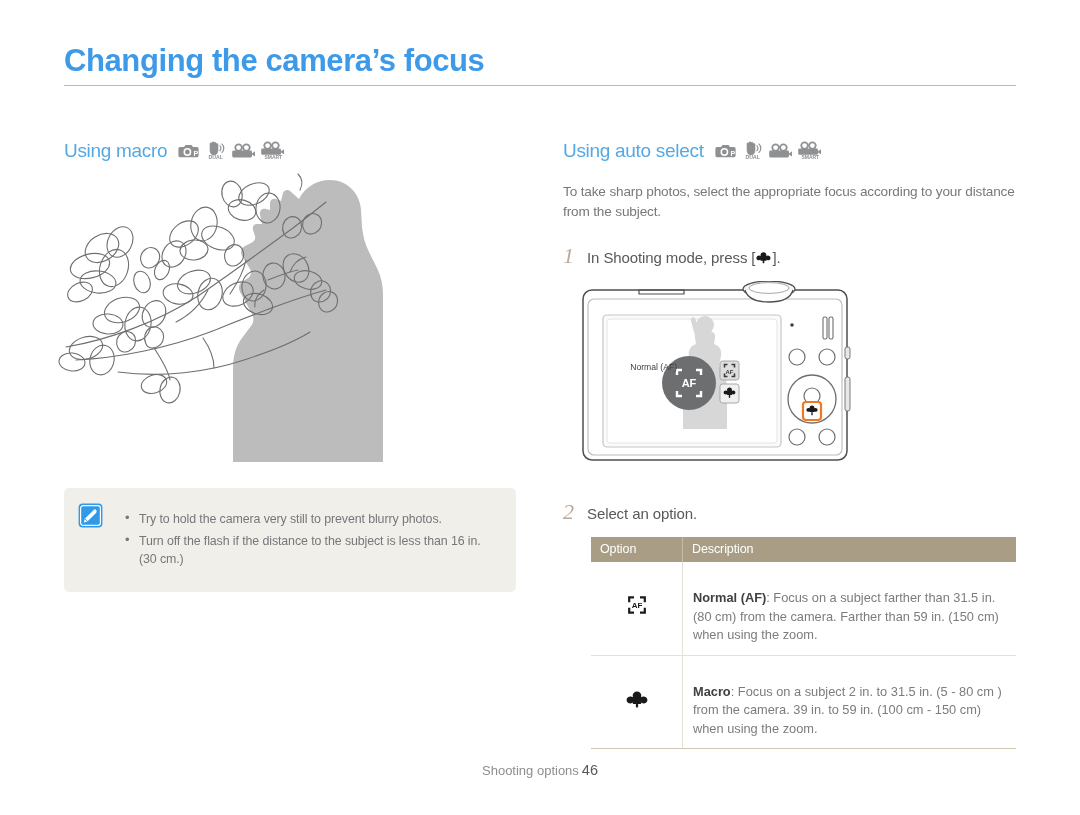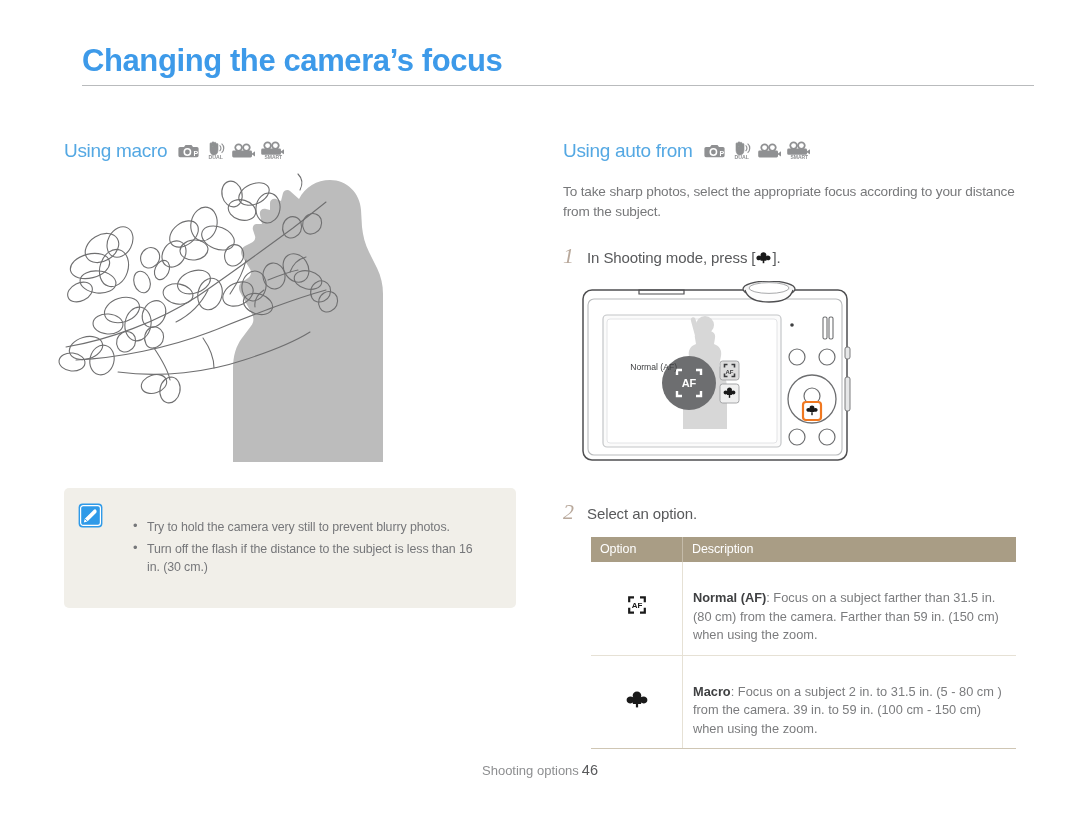--- a/index.html
+++ b/index.html
@@ -12,21 +12,21 @@
     background: #ffffff;
     font-family: "Liberation Sans", sans-serif;
     color: #6d6e70;
     overflow: hidden;
     position: relative;
   }
 
   
   .page-header {
     position: absolute;
-    left: 82px;
+    left: 64px;
     top: 44px;
     width: 952px;
   }
   .page-title {
     font-size: 31px;
     font-weight: bold;
     color: #3d9ae9;
     letter-spacing: -0.4px;
     line-height: 1.08;
     margin: 0;
@@ -163,21 +163,21 @@
     background: #f1efe9;
     border-radius: 5px;
     width: 452px;
     padding: 14px 14px 16px 14px;
     box-sizing: border-box;
     display: flex;
     gap: 14px;
   }
   .note-icon-cell { padding-top: 1px; flex: 0 0 auto; }
   .note-list {
-    margin: 16px;
+    margin: 8px;
     padding: 0;
     list-style: none;
     flex: 1 1 auto;
   }
   .note-list li {
     position: relative;
     padding-left: 14px;
     font-size: 12.4px;
     line-height: 18px;
     color: #76777a;
@@ -344,21 +344,21 @@
     <ul class="note-list">
       <li>Try to hold the camera very still to prevent blurry photos.</li>
       <li>Turn off the flash if the distance to the subject is less than 16 in. (30 cm.)</li>
     </ul>
   </div>
 </div>
 
 <div class="col-right">
 
   <div class="section-head">
-    <div class="section-title">Using auto from</div>
+    <div class="section-title">Using auto select</div>
     <div class="mode-icons">
       <svg class="mode-icon" width="22" height="18" viewBox="0 0 22 18">
         <path d="M2 5 h4 l1.5-2 h6 L15 5 h4 a1.6 1.6 0 0 1 1.6 1.6 v7 A1.6 1.6 0 0 1 19 15.2 H2 A1.6 1.6 0 0 1 0.4 13.6 v-7 A1.6 1.6 0 0 1 2 5 Z" fill="#8f9092"></path>
         <circle cx="9.4" cy="10" r="3.9" fill="#ffffff"></circle>
         <circle cx="9.4" cy="10" r="2.4" fill="#8f9092"></circle>
         <text x="15.4" y="13.6" font-family="Liberation Sans, sans-serif" font-size="7" font-weight="bold" fill="#ffffff">P</text>
       </svg>
       <svg class="mode-icon" width="20" height="19" viewBox="0 0 20 19">
         <path d="M4 6 v-3.2 a1 1 0 0 1 2 0 V6 m0 -0.2 v-4 a1 1 0 0 1 2 0 V6 m0 -0.2 v-3.6 a1 1 0 0 1 2 0 V6 m0 0 v-2.6 a1 1 0 0 1 2 0 V9 c0 3.2 -1.6 5 -4.2 5 C5.4 14 4 12 4 9.2 V6 Z" fill="#8f9092" stroke="#8f9092" stroke-width="0.6"></path>
         <path d="M13.6 4.4 a3.6 3.6 0 0 1 0 5.6" stroke="#8f9092" stroke-width="1.2" fill="none"></path>

